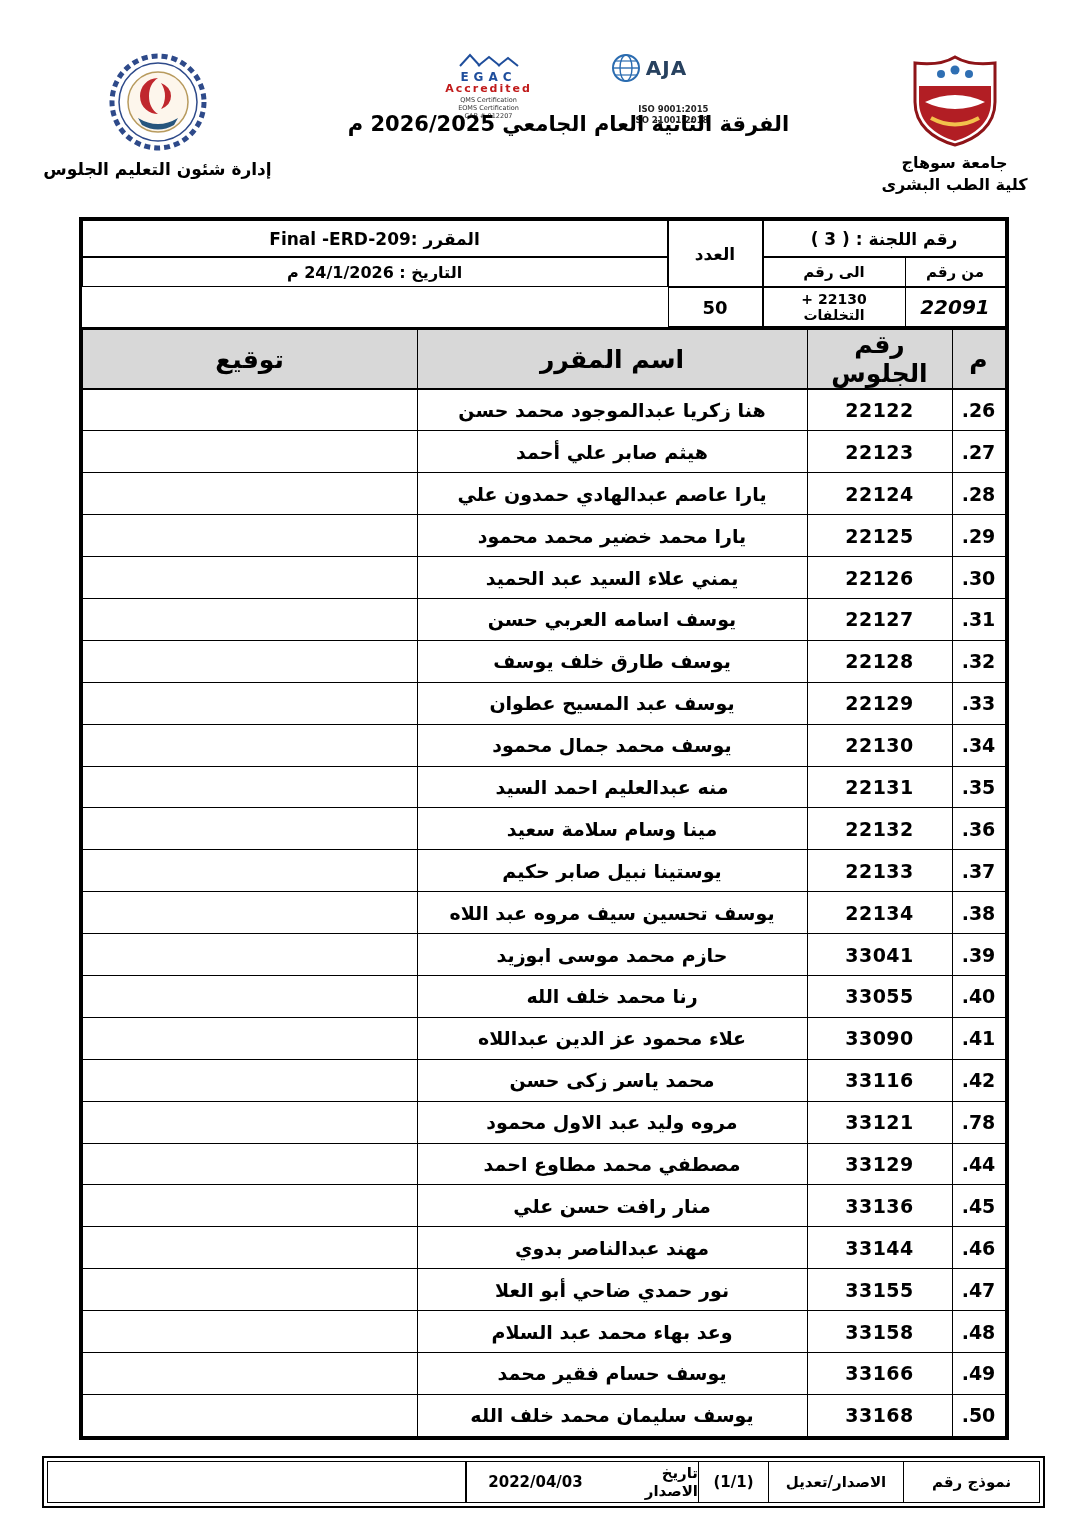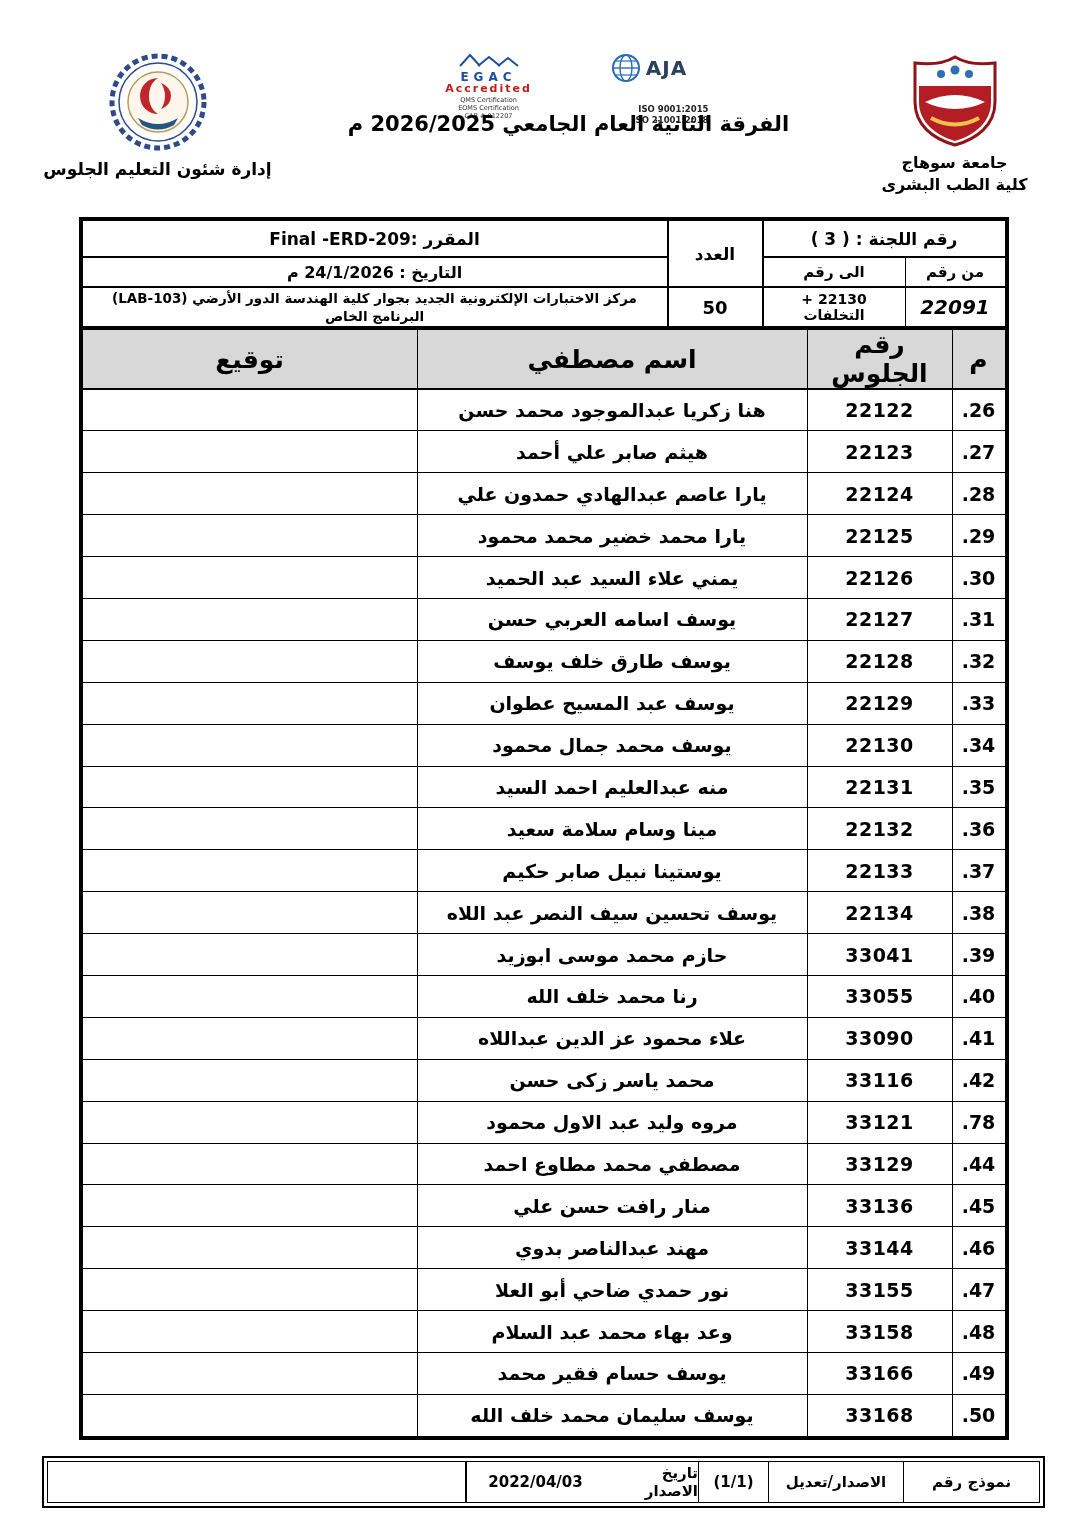--- a/index.html
+++ b/index.html
@@ -179,38 +179,34 @@
             <span>التخلفات</span>
           </div>
         </div>
       </div>
 
       <div class="i-count">العدد</div>
       <div class="i-count-val">50</div>
 
       <div class="i-course">المقرر :Final -ERD-209</div>
       <div class="i-date">التاريخ : 24/1/2026 م</div>
-      <div class="i-loc">
-        <span>مركز الاختبارات الإلكترونية الجديد بجوار كلية الهندسة الدور الأرضي (LAB-103)</span>
-        <span>البرنامج الخاص</span>
-      </div>
     </div>
 
     <table class="students">
       <colgroup>
           <col class="c-num">
           <col class="c-seat">
           <col class="c-name">
           <col class="c-sign">
         </colgroup>
       <thead>
         <tr>
           <th>م</th>
           <th>رقم الجلوس</th>
-          <th>اسم مصطفي</th>
+          <th>اسم المقرر</th>
           <th>توقيع</th>
         </tr>
       </thead>
       <tbody>
 
           <tr>
             <td class="td-num">26.</td>
             <td class="td-seat">22122</td>
             <td class="td-name">هنا زكريا عبدالموجود محمد حسن</td>
             <td class="td-sign"></td>
@@ -289,21 +285,21 @@
           <tr>
             <td class="td-num">37.</td>
             <td class="td-seat">22133</td>
             <td class="td-name">يوستينا نبيل صابر حكيم</td>
             <td class="td-sign"></td>
           </tr>
 
           <tr>
             <td class="td-num">38.</td>
             <td class="td-seat">22134</td>
-            <td class="td-name">يوسف تحسين سيف النصر عبد اللاه</td>
+            <td class="td-name">يوسف تحسين سيف مروه عبد اللاه</td>
             <td class="td-sign"></td>
           </tr>
 
           <tr>
             <td class="td-num">39.</td>
             <td class="td-seat">33041</td>
             <td class="td-name">حازم محمد موسى ابوزيد</td>
             <td class="td-sign"></td>
           </tr>
 

